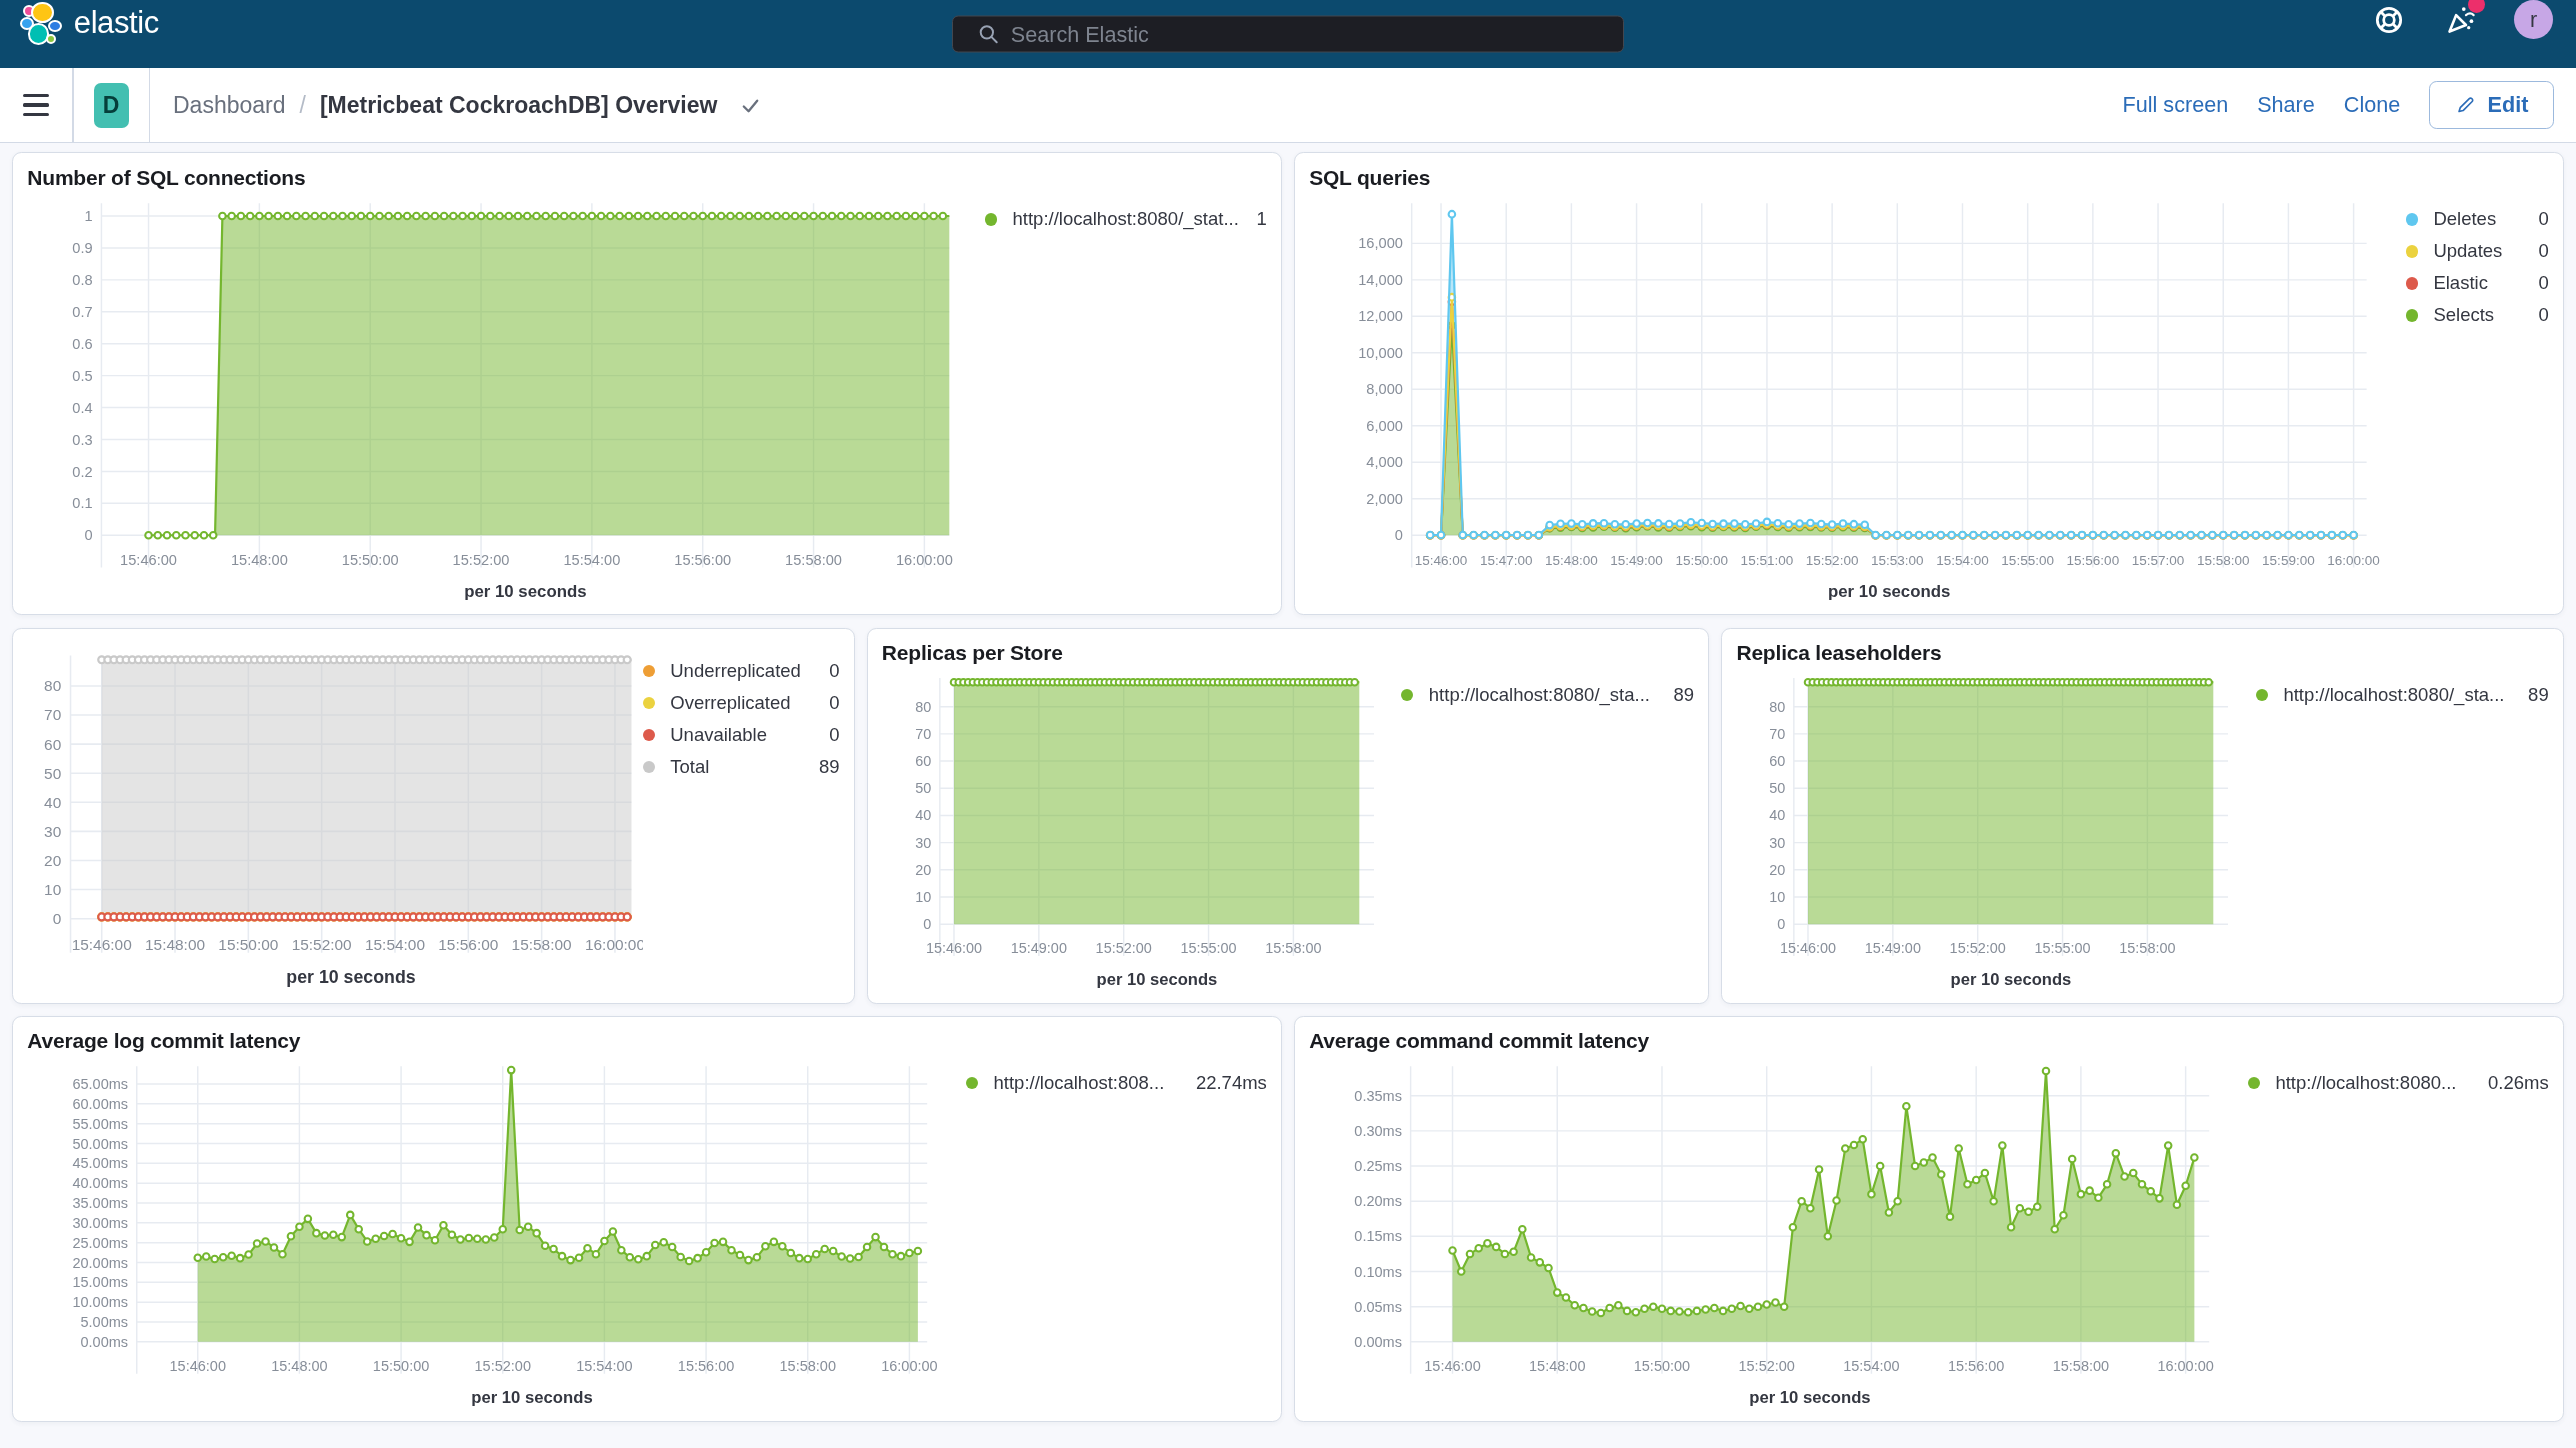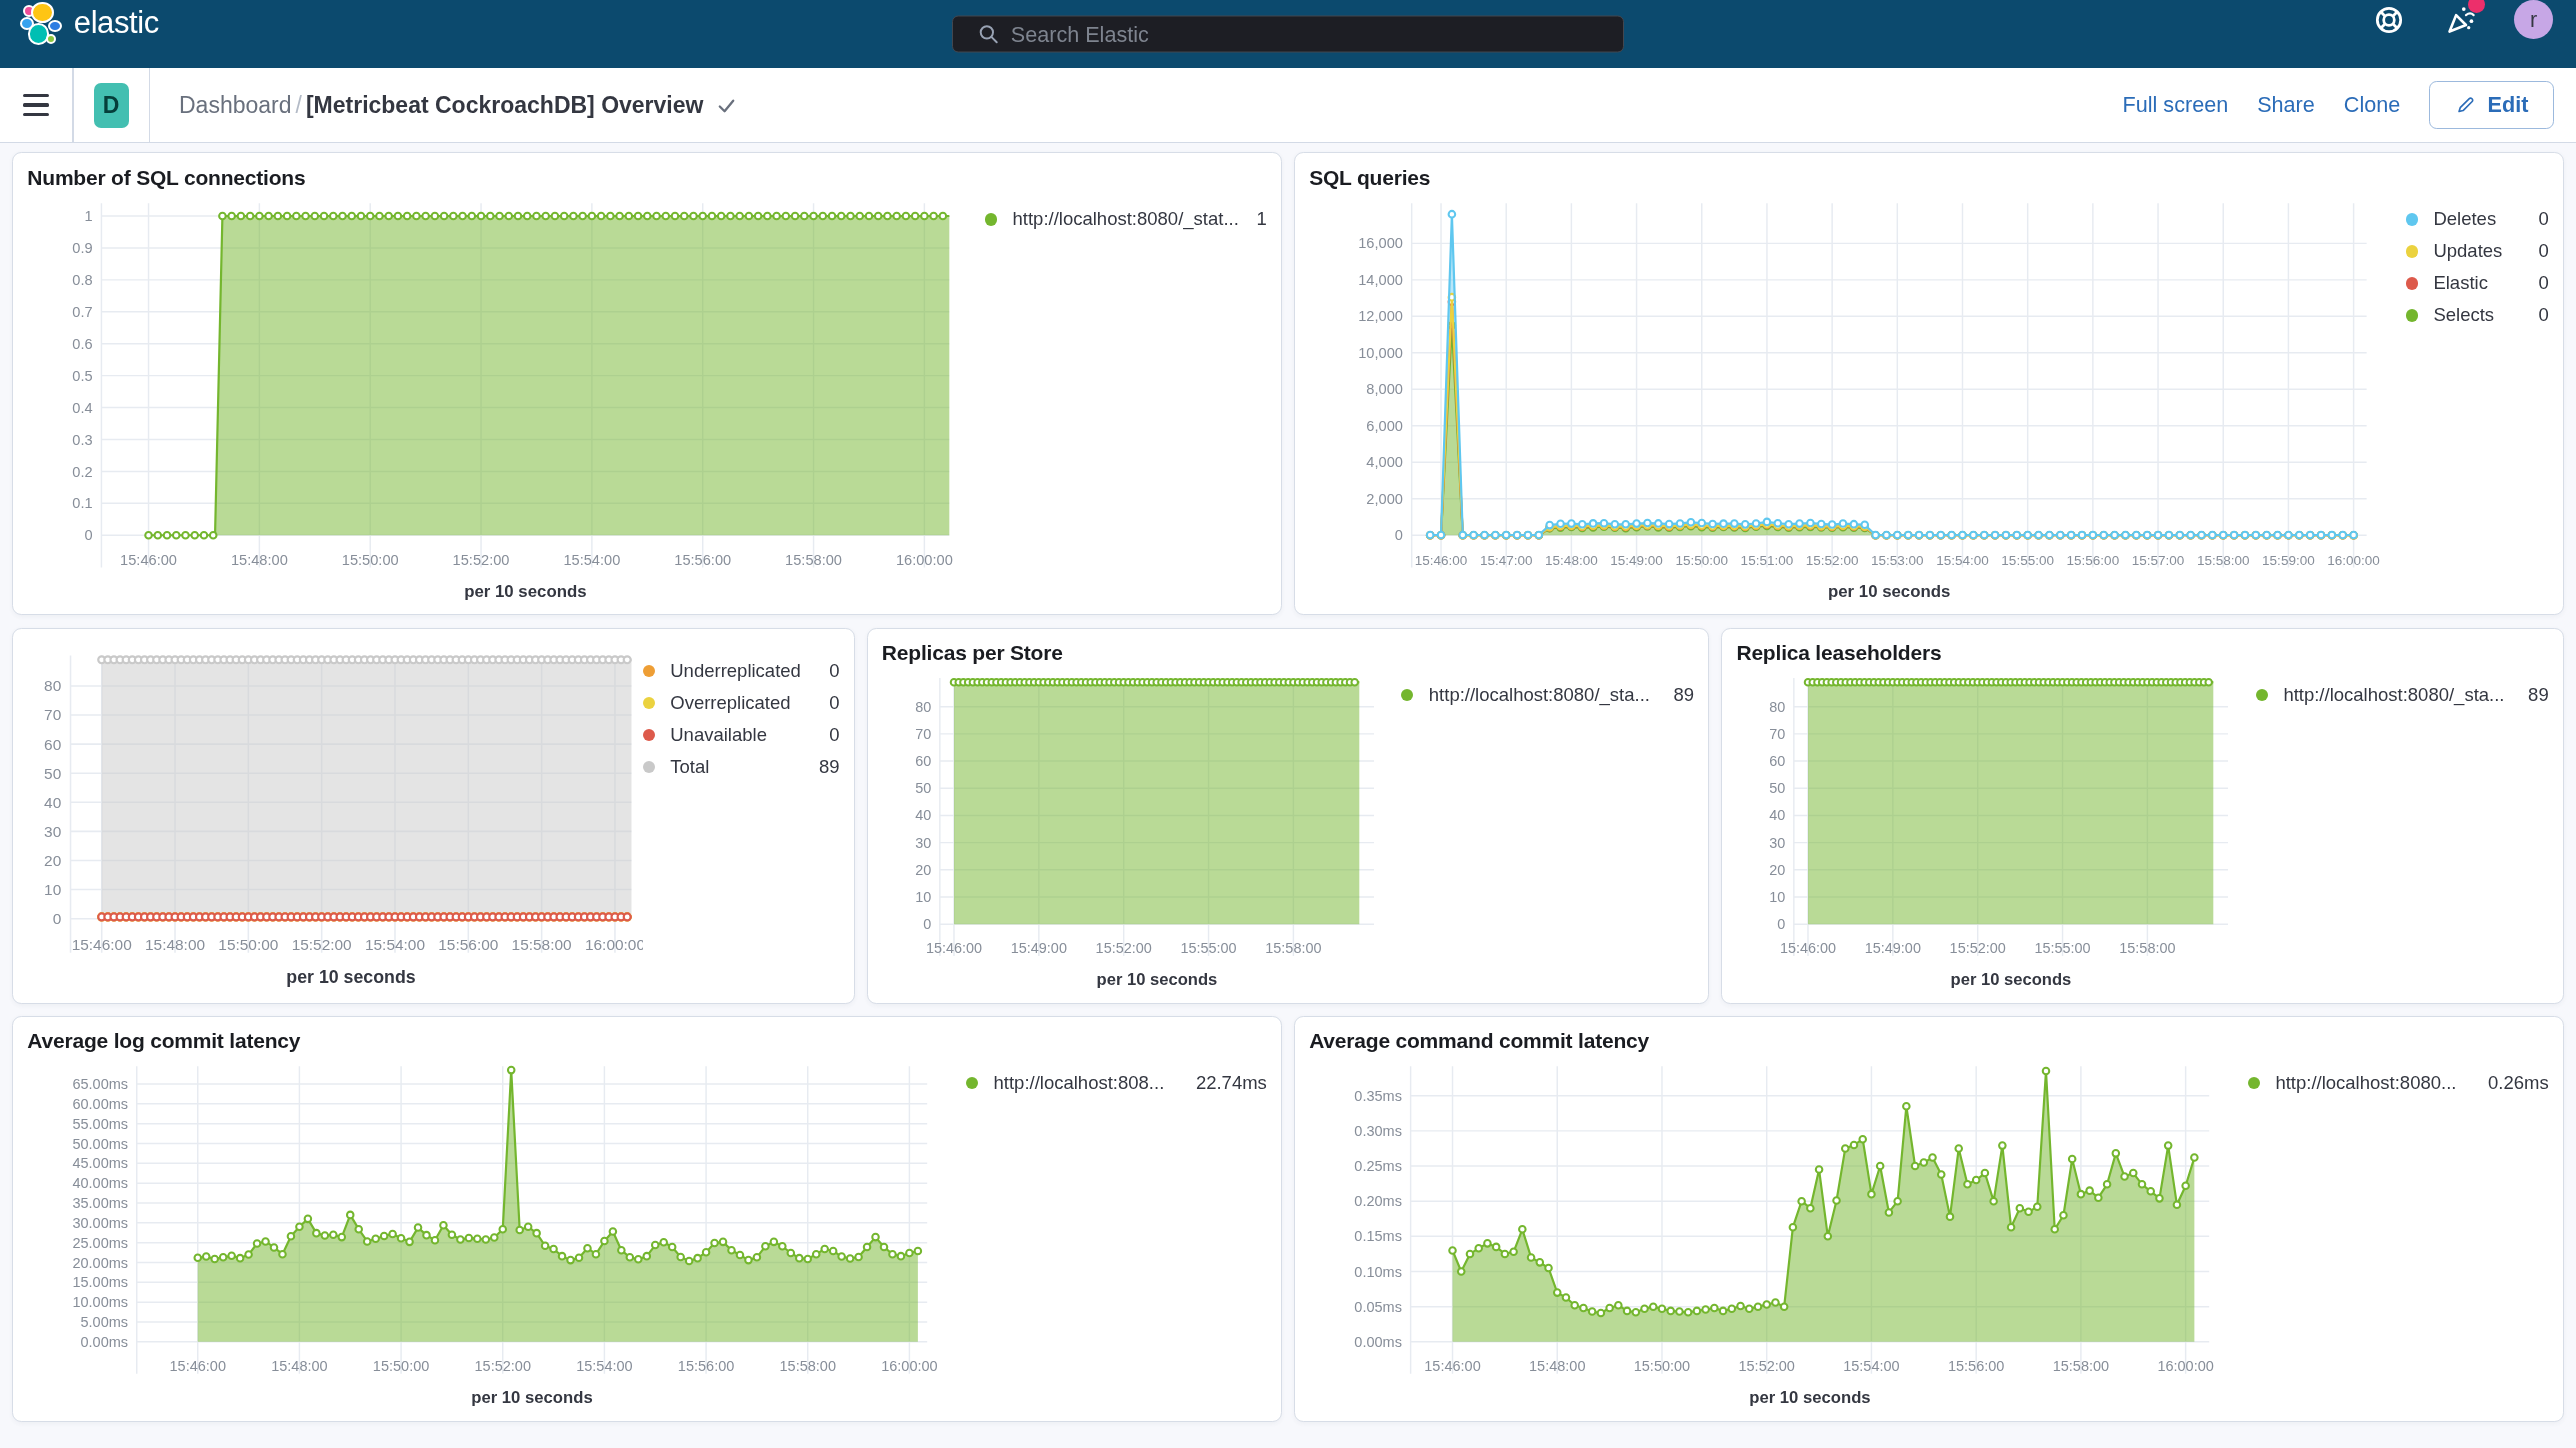--- a/index.html
+++ b/index.html
@@ -32,21 +32,21 @@
 
   
   .navbar { height:75px; background:#fff; border-bottom:1.5px solid #d3dae6;
     display:flex; align-items:center; }
   .menu-btn { padding:0 23px; height:100%; display:flex; align-items:center; cursor:pointer; }
   .hamburger { width:26px; display:flex; flex-direction:column; gap:6.2px; }
   .hamburger span { height:3.1px; background:#343741; border-radius:1.5px; }
   .vdiv { width:1.5px; height:100%; background:#d3dae6; }
   .space-badge { width:35px; height:45px; margin:0 20px; border-radius:7px; background:#43BFB1;
     color:#053e3a; font-weight:700; font-size:23px; display:flex; align-items:center; justify-content:center; cursor:pointer; }
-  .crumbs { display:flex; align-items:center; gap:4px; margin-left:29px; }
+  .crumbs { display:flex; align-items:center; gap:14px; margin-left:23px; }
   .crumb-root { color:#69707d; font-size:23px; cursor:pointer; }
   .crumb-sep { color:#b4bbc7; font-size:23px; }
   .crumb-title { color:#343741; font-size:23px; font-weight:600; }
   .check-icon { margin-left:7.7px; display:flex; align-items:center; }
   .nav-actions { margin-left:auto; display:flex; align-items:center; gap:29px; margin-right:21.6px; }
   .nav-link { color:#2b6cb8; font-size:21.6px; font-weight:500; cursor:pointer; white-space:nowrap; }
   .edit-btn { display:flex; align-items:center; gap:10.8px; border:1.5px solid #9cb9dd; border-radius:7.7px;
     height:48px; padding:0 25px; color:#2b6cb8; font-size:21.6px; font-weight:600; cursor:pointer; background:#fff; }
 
   

